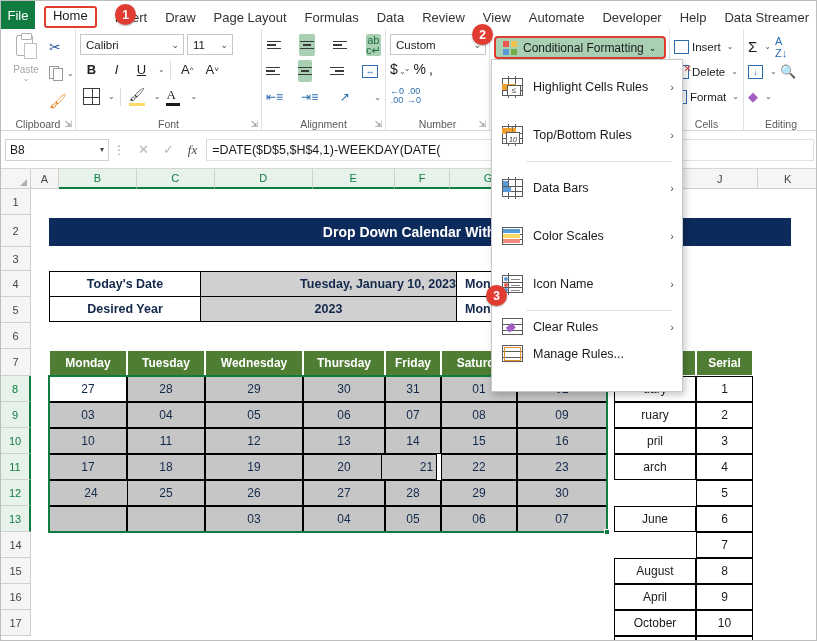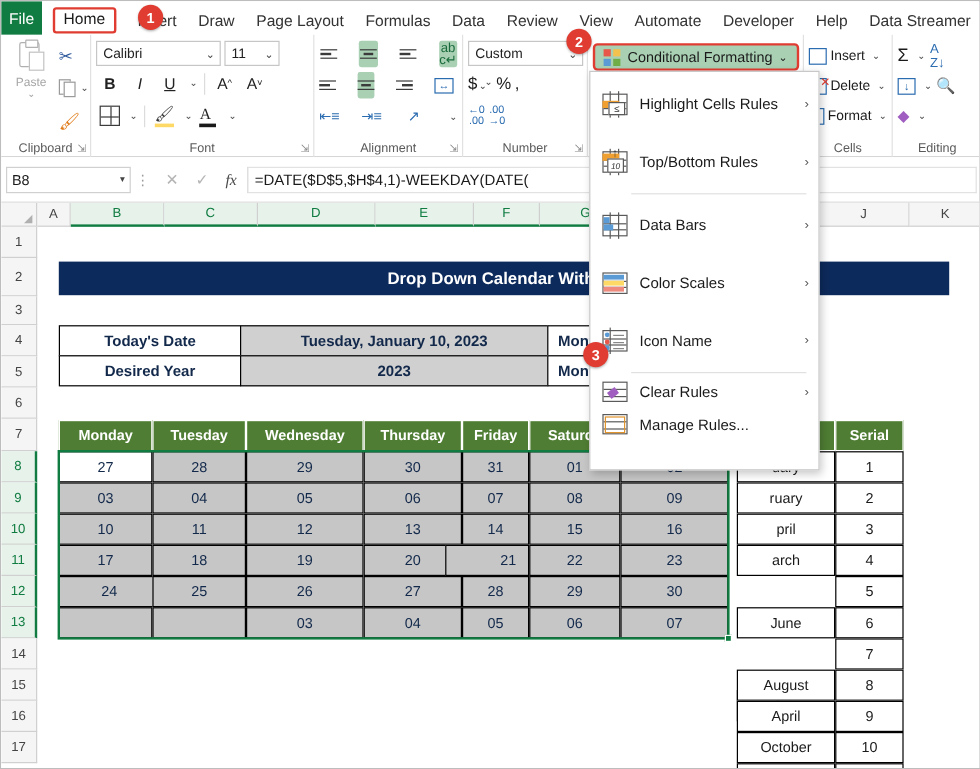--- a/index.html
+++ b/index.html
@@ -703,21 +703,21 @@
 
     <div class="sheet">
 
       <div class="title-band" style="left:18px; top:29px; width:742px; height:28px;">
         <span>Drop Down Calendar Without</span>
       </div>
 
       <div class="lbl-cell" style="left:18px; top:82px; width:152px; height:26px;">
         <span>Today's Date</span>
       </div>
-      <div class="val-cell" style="left:169px; top:82px; width:257px; height:26px;">
+      <div class="val-cell" style="left:169px; top:82px; width:257px; height:26px;justify-content:flex-end;">
         <span>Tuesday, January 10, 2023</span>
       </div>
       <div class="lbl-cell" style="left:425px; top:82px; width:120px; height:26px; justify-content:flex-start; padding-left:8px;">
         <span>Month S</span>
       </div>
 
       <div class="lbl-cell" style="left:18px; top:107px; width:152px; height:26px;">
         <span>Desired Year</span>
       </div>
       <div class="val-cell" style="left:169px; top:107px; width:257px; height:26px;">
@@ -820,21 +820,21 @@
         </div>
       <div class="daycell" style="left:96px;  top:265px; width:78px; height:26px;">
           <span>18</span>
         </div>
       <div class="daycell" style="left:174px; top:265px; width:98px; height:26px;">
           <span>19</span>
         </div>
       <div class="daycell" style="left:272px; top:265px; width:82px; height:26px;">
           <span>20</span>
         </div>
-      <div class="daycell" style="left:340px; top:265px; width:70px; height:26px;padding-left:35px;">
+      <div class="daycell" style="left:350px; top:265px; width:56px; height:26px;padding-left:35px;">
           <span>21</span>
         </div>
       <div class="daycell" style="left:410px; top:265px; width:76px; height:26px;">
           <span>22</span>
         </div>
       <div class="daycell" style="left:486px; top:265px; width:90px; height:26px;">
           <span>23</span>
         </div>
 
       <div class="daycell" style="left:18px;  top:291px; width:84px; height:26px;">

